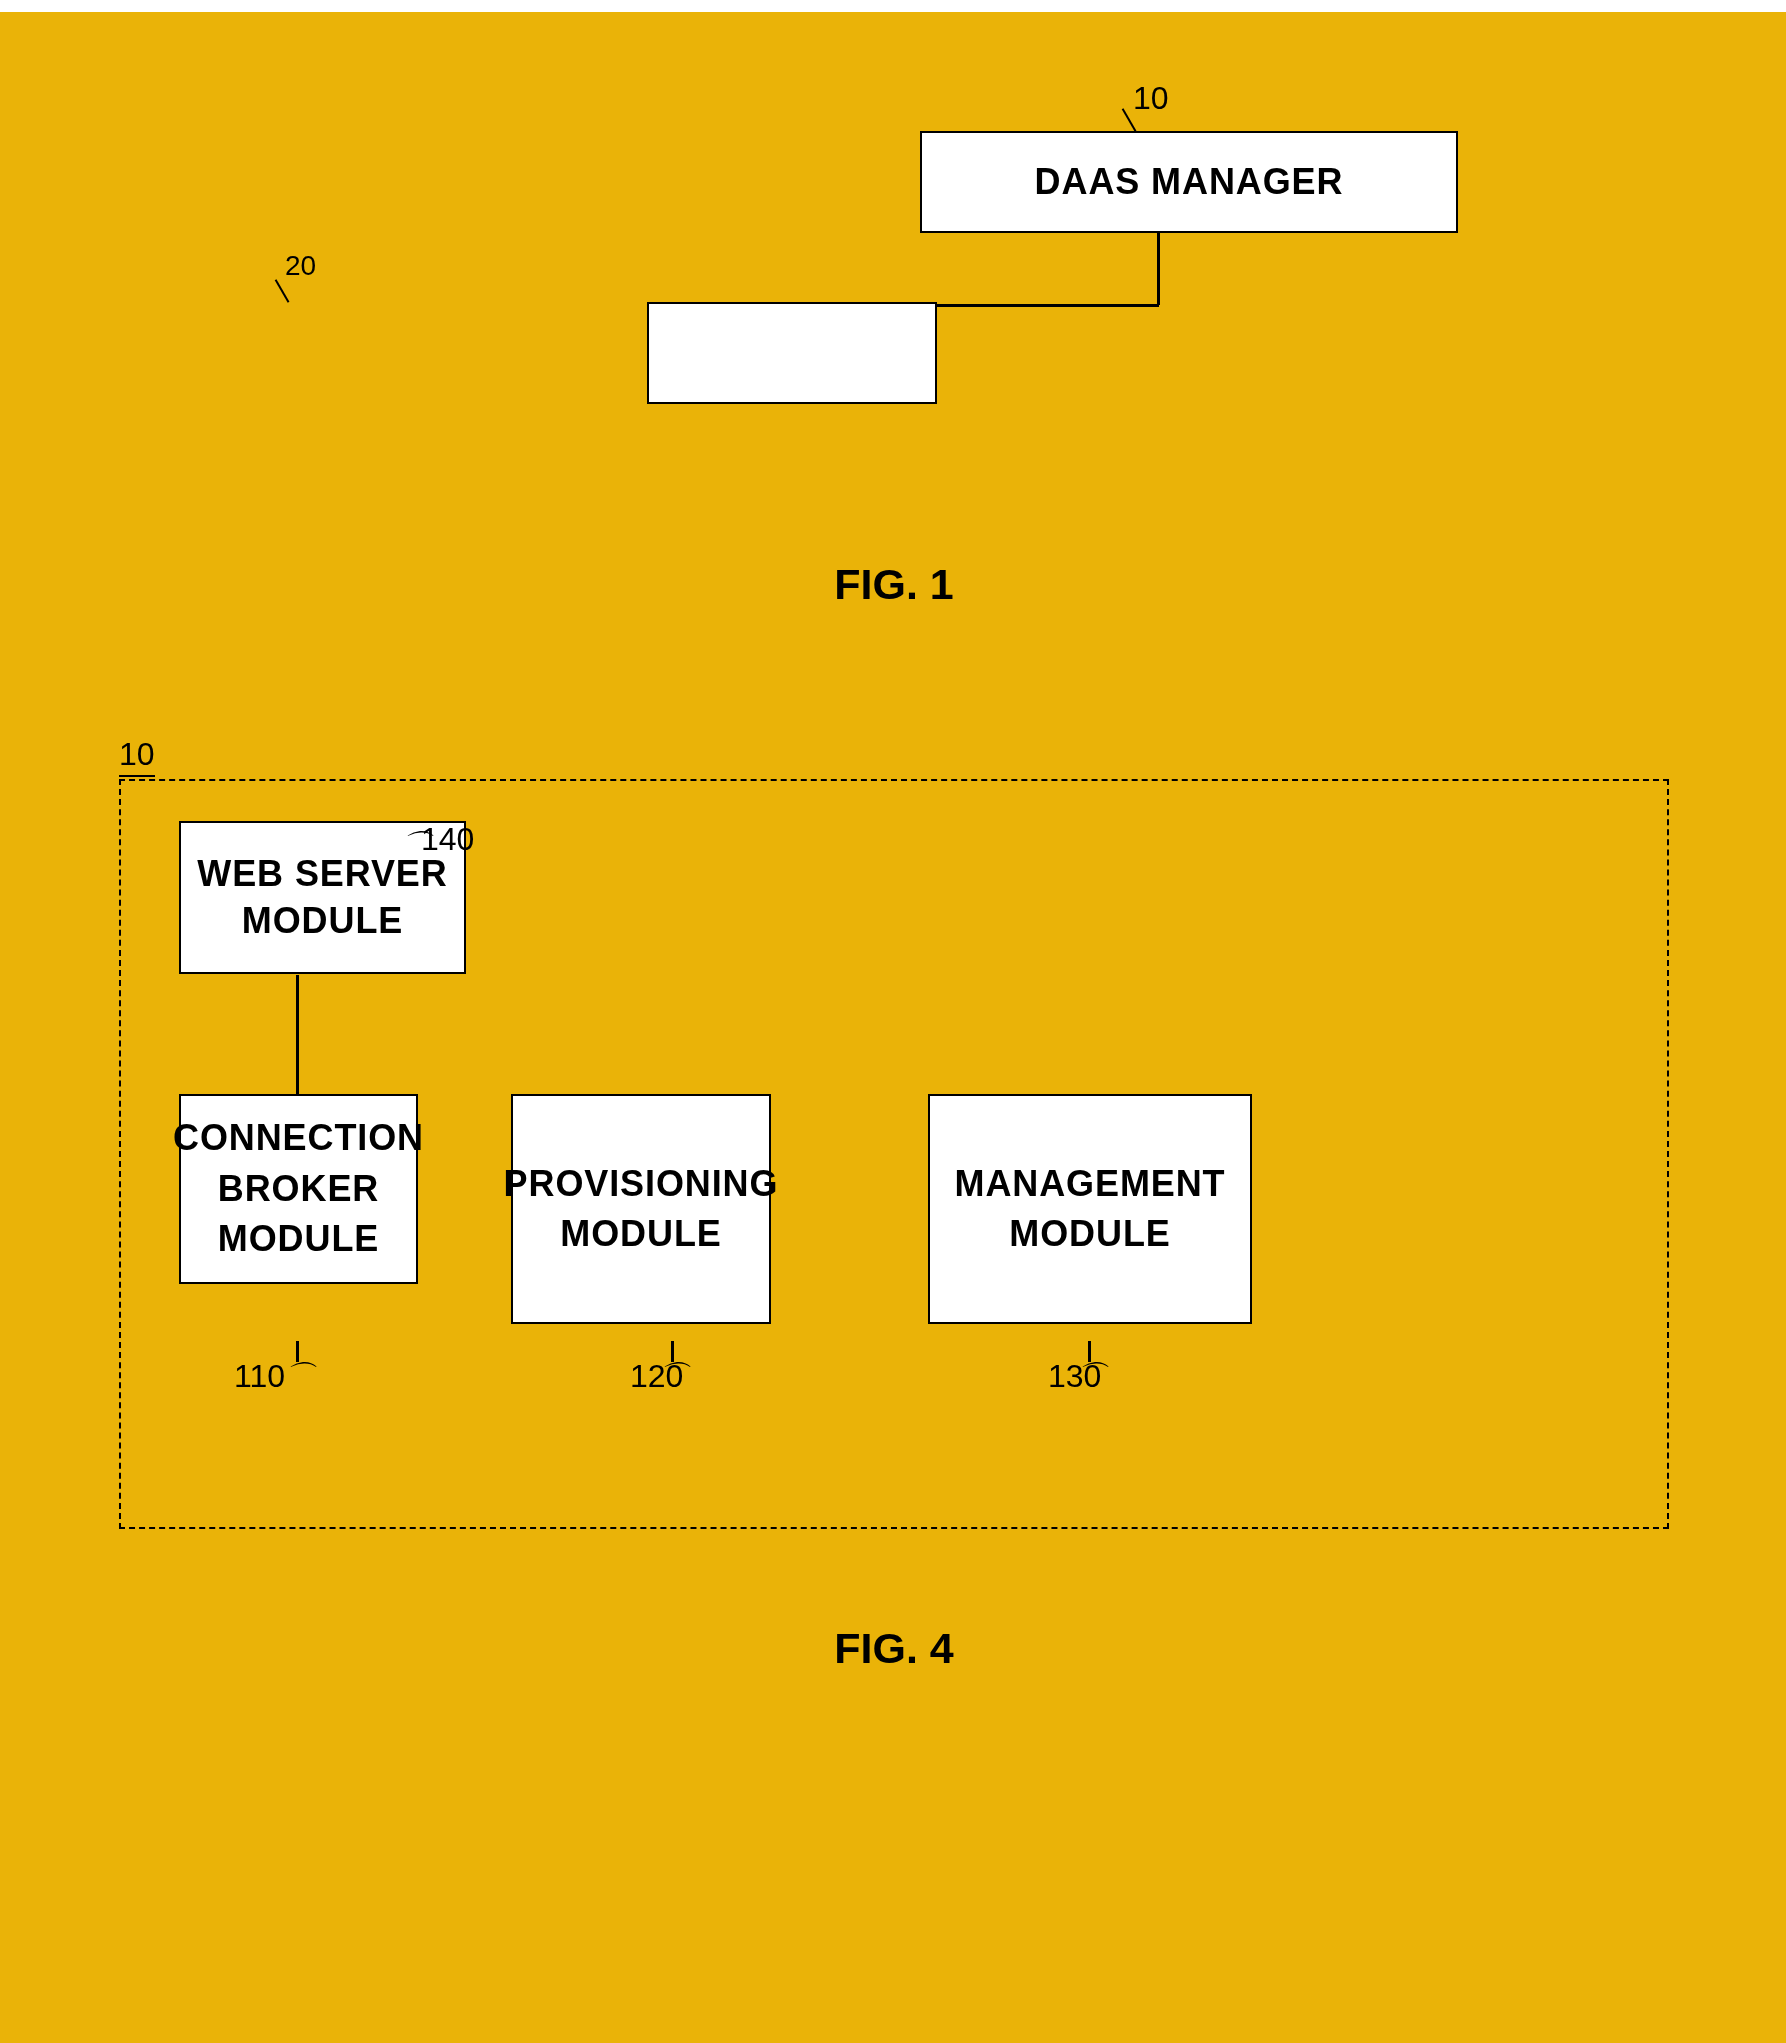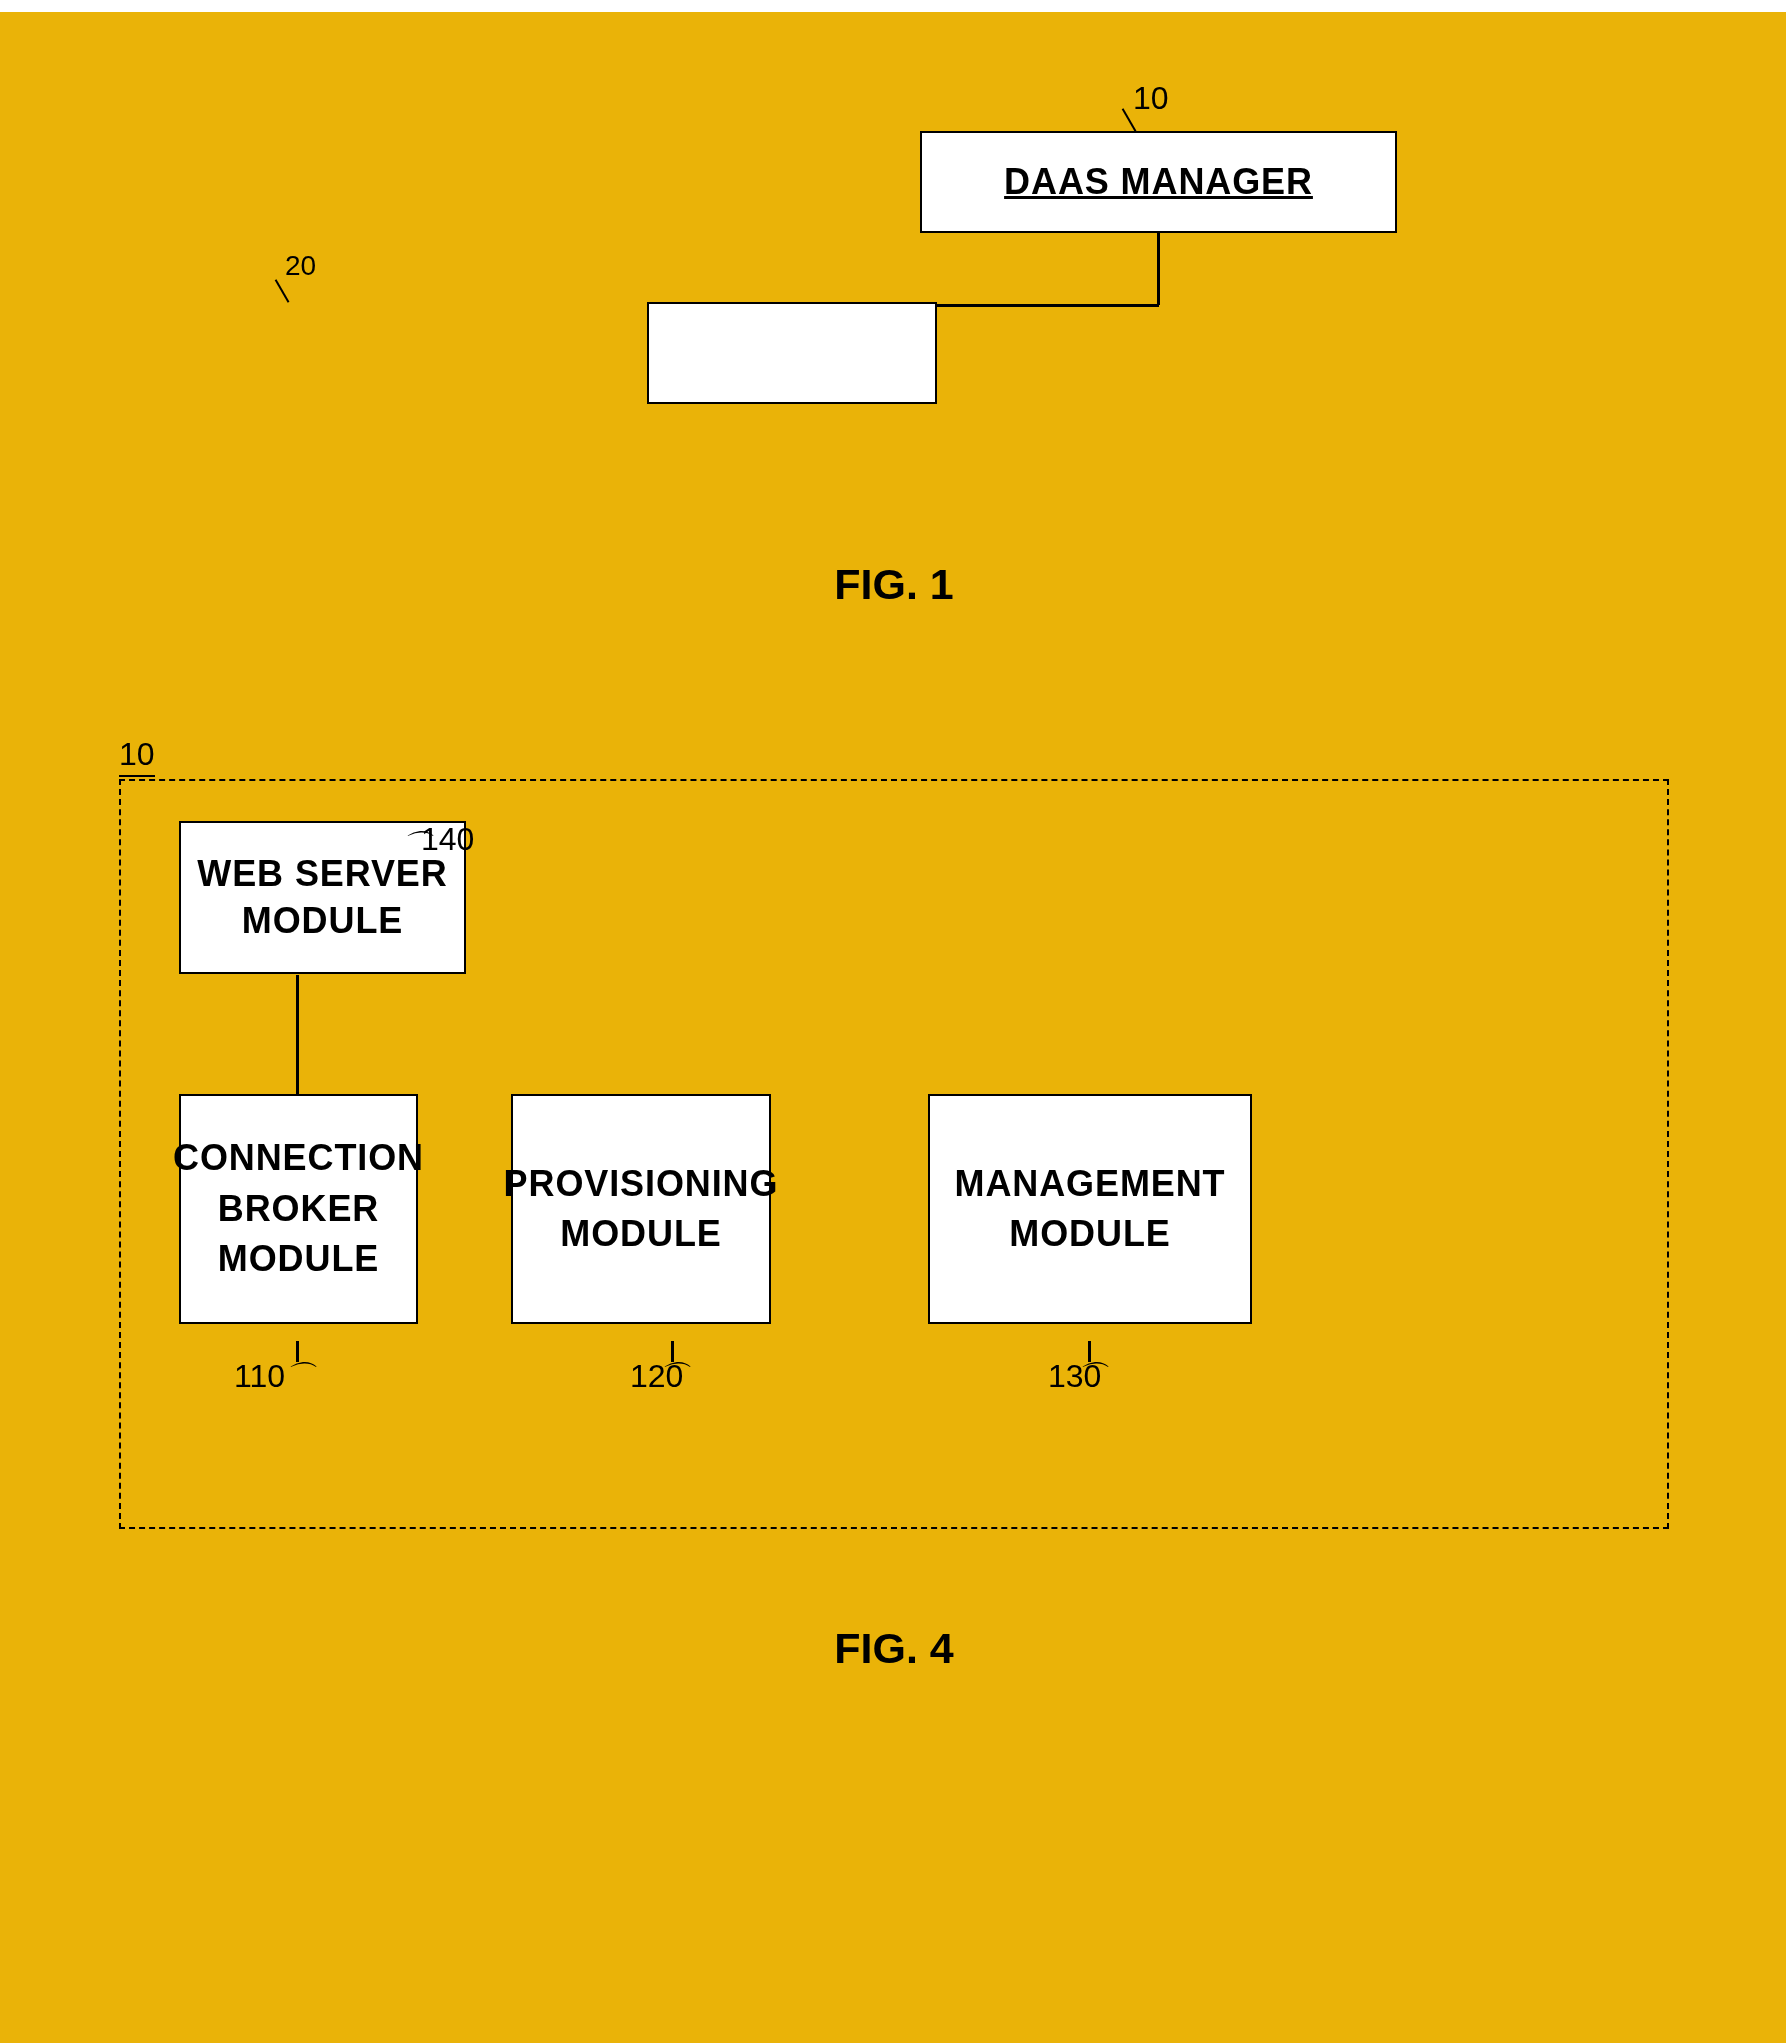--- a/index.html
+++ b/index.html
@@ -44,23 +44,22 @@
       text-align: center;
       font-size: 36px;
       font-weight: bold;
       letter-spacing: 0.9px;
     }
 
     
     .daas-manager-box {
       top: 68px;
       left: 835px;
-      width: 477px;
+      width: 538px;
       height: 102px;
-      text-decoration: underline;
     }
 
     
     .daas-client-box {
       top: 239px;
       left: 85px;
       width: 477px;
       height: 102px;
     }
 
@@ -158,21 +157,21 @@
     </div>
 
     <div style="position:absolute; top:85px; left:336px; font-size:32px;">
       <span>140</span>
     </div>
 
     <div style="position:absolute; top:89px; left:315px; font-size:31px; font-style:italic;">⌒</div>
 
     <div style="position:absolute; top:239px; left:211px; width:2.6px; height:124px; background:#000;"></div>
 
-    <div class="fig2-box" style="top:358px; left:94px; width:239px; height:230px; line-height:1.4;">
+    <div class="fig2-box" style="top:358px; left:94px; width:239px; height:190px; line-height:1.4;">
       <span>CONNECTION<br>BROKER<br>MODULE</span>
     </div>
 
     <div class="fig2-box" style="top:358px; left:426px; width:260px; height:230px; line-height:1.4;">
       <span>PROVISIONING<br>MODULE</span>
     </div>
 
     <div class="fig2-box" style="top:358px; left:843px; width:324px; height:230px; line-height:1.4;">
       <span>MANAGEMENT<br>MODULE</span>
     </div>

